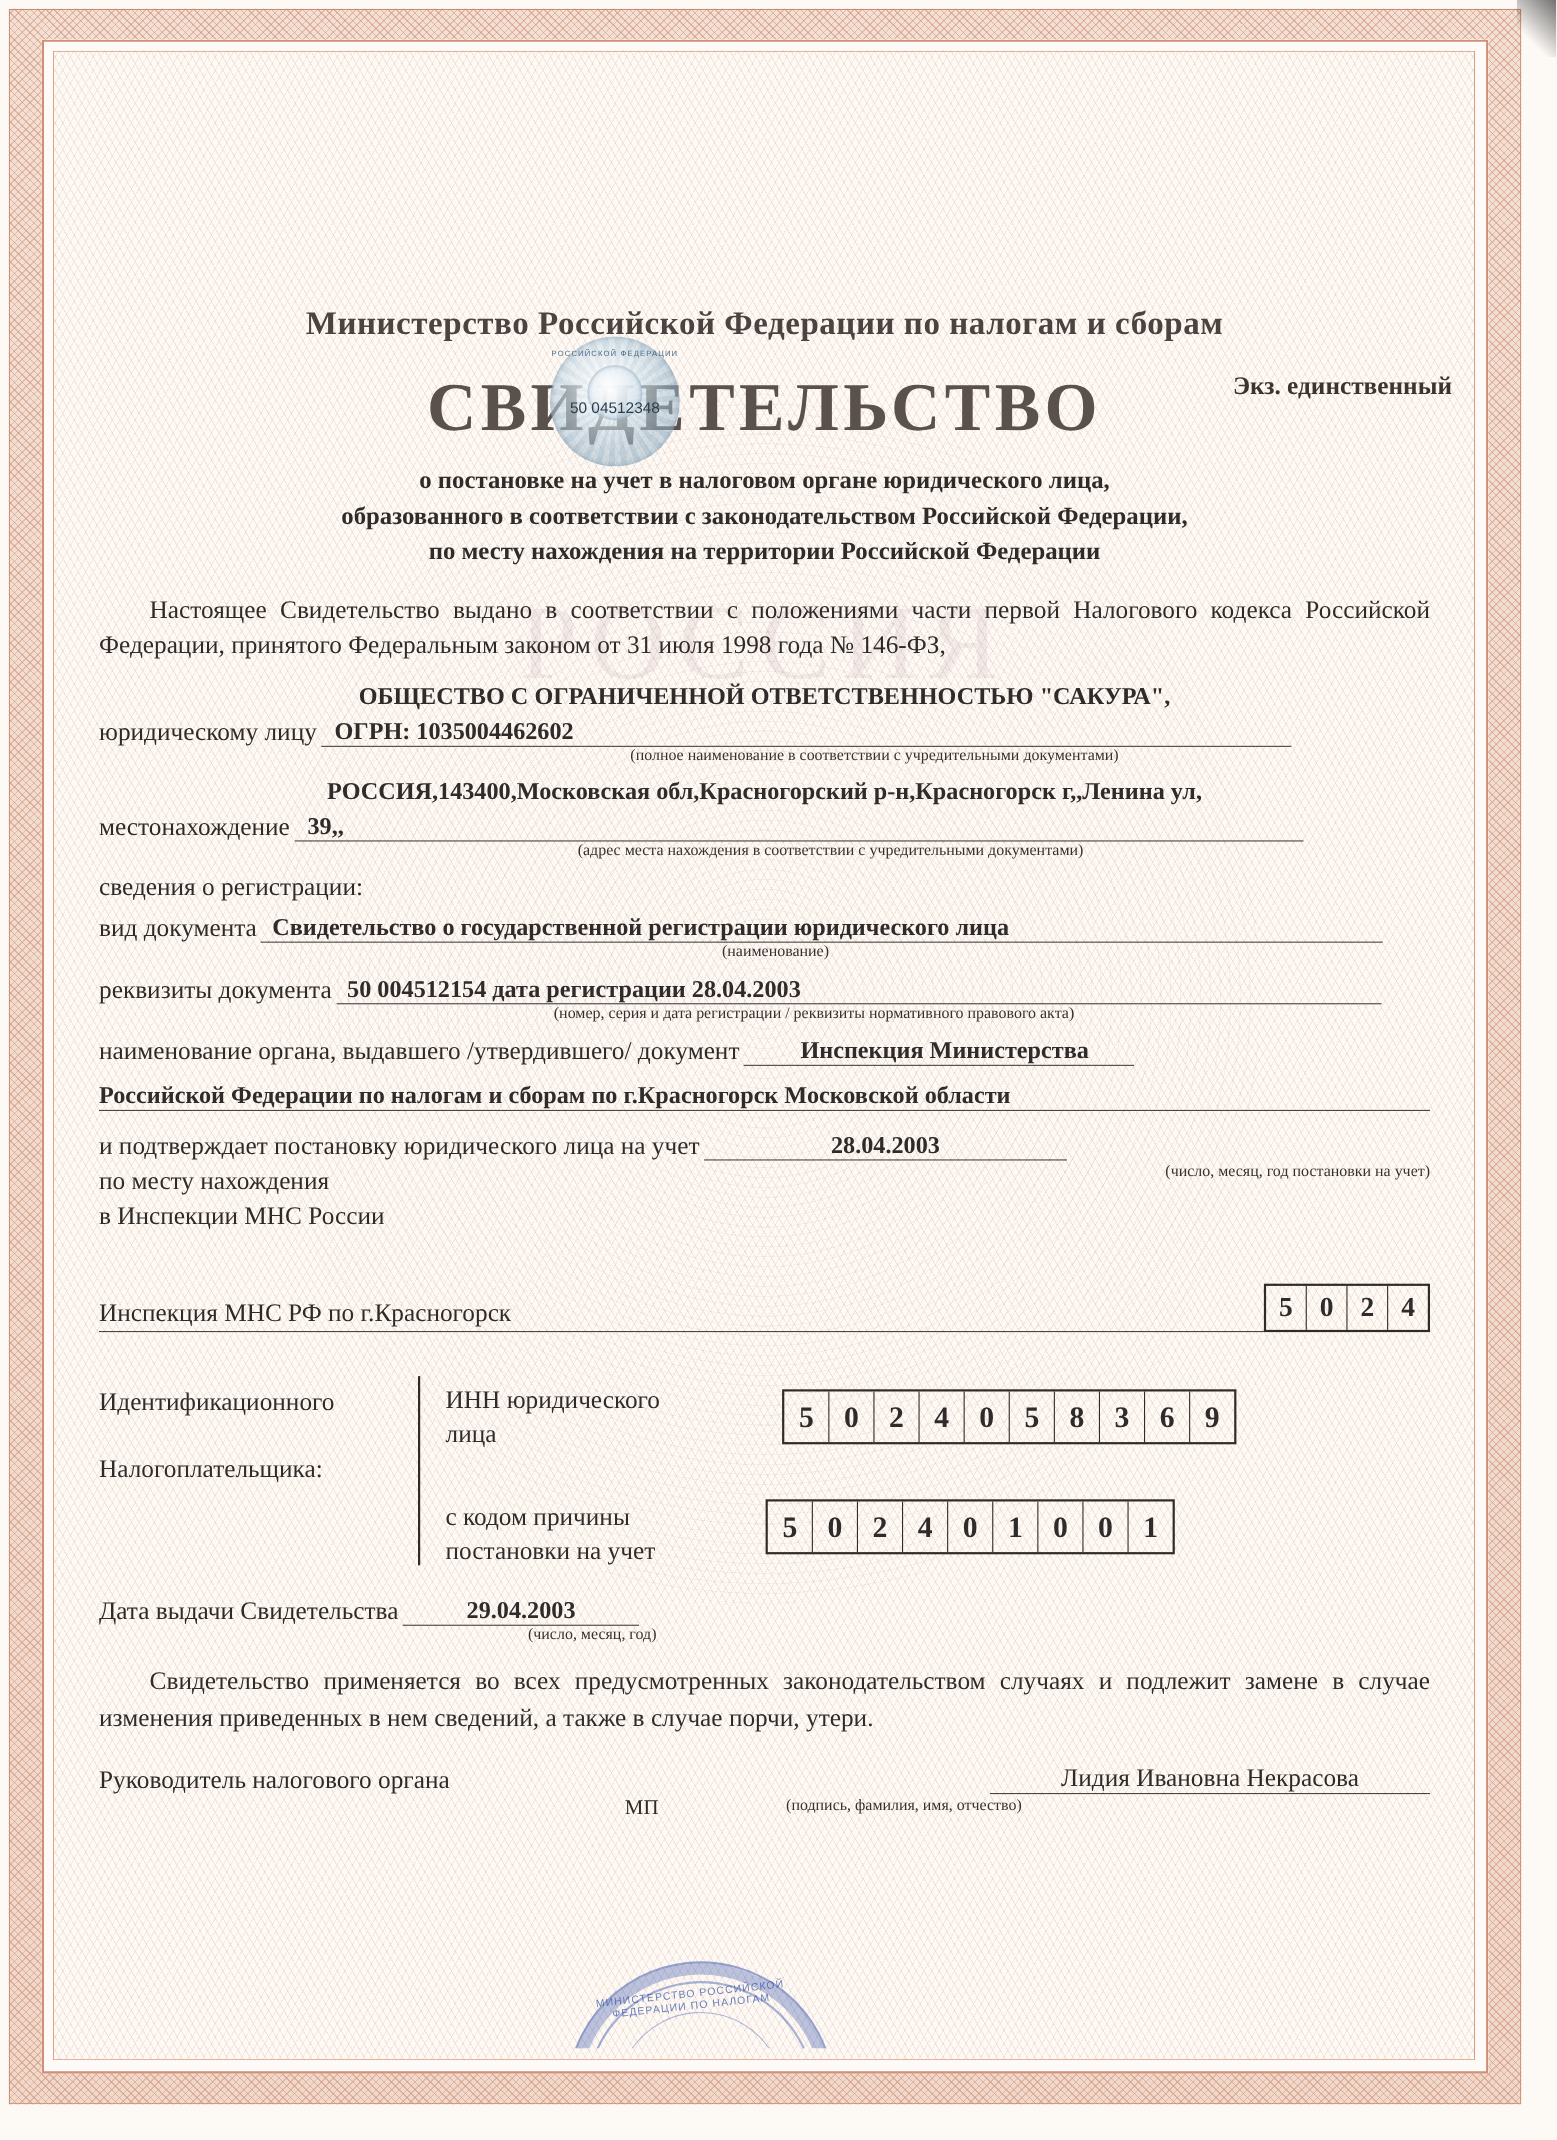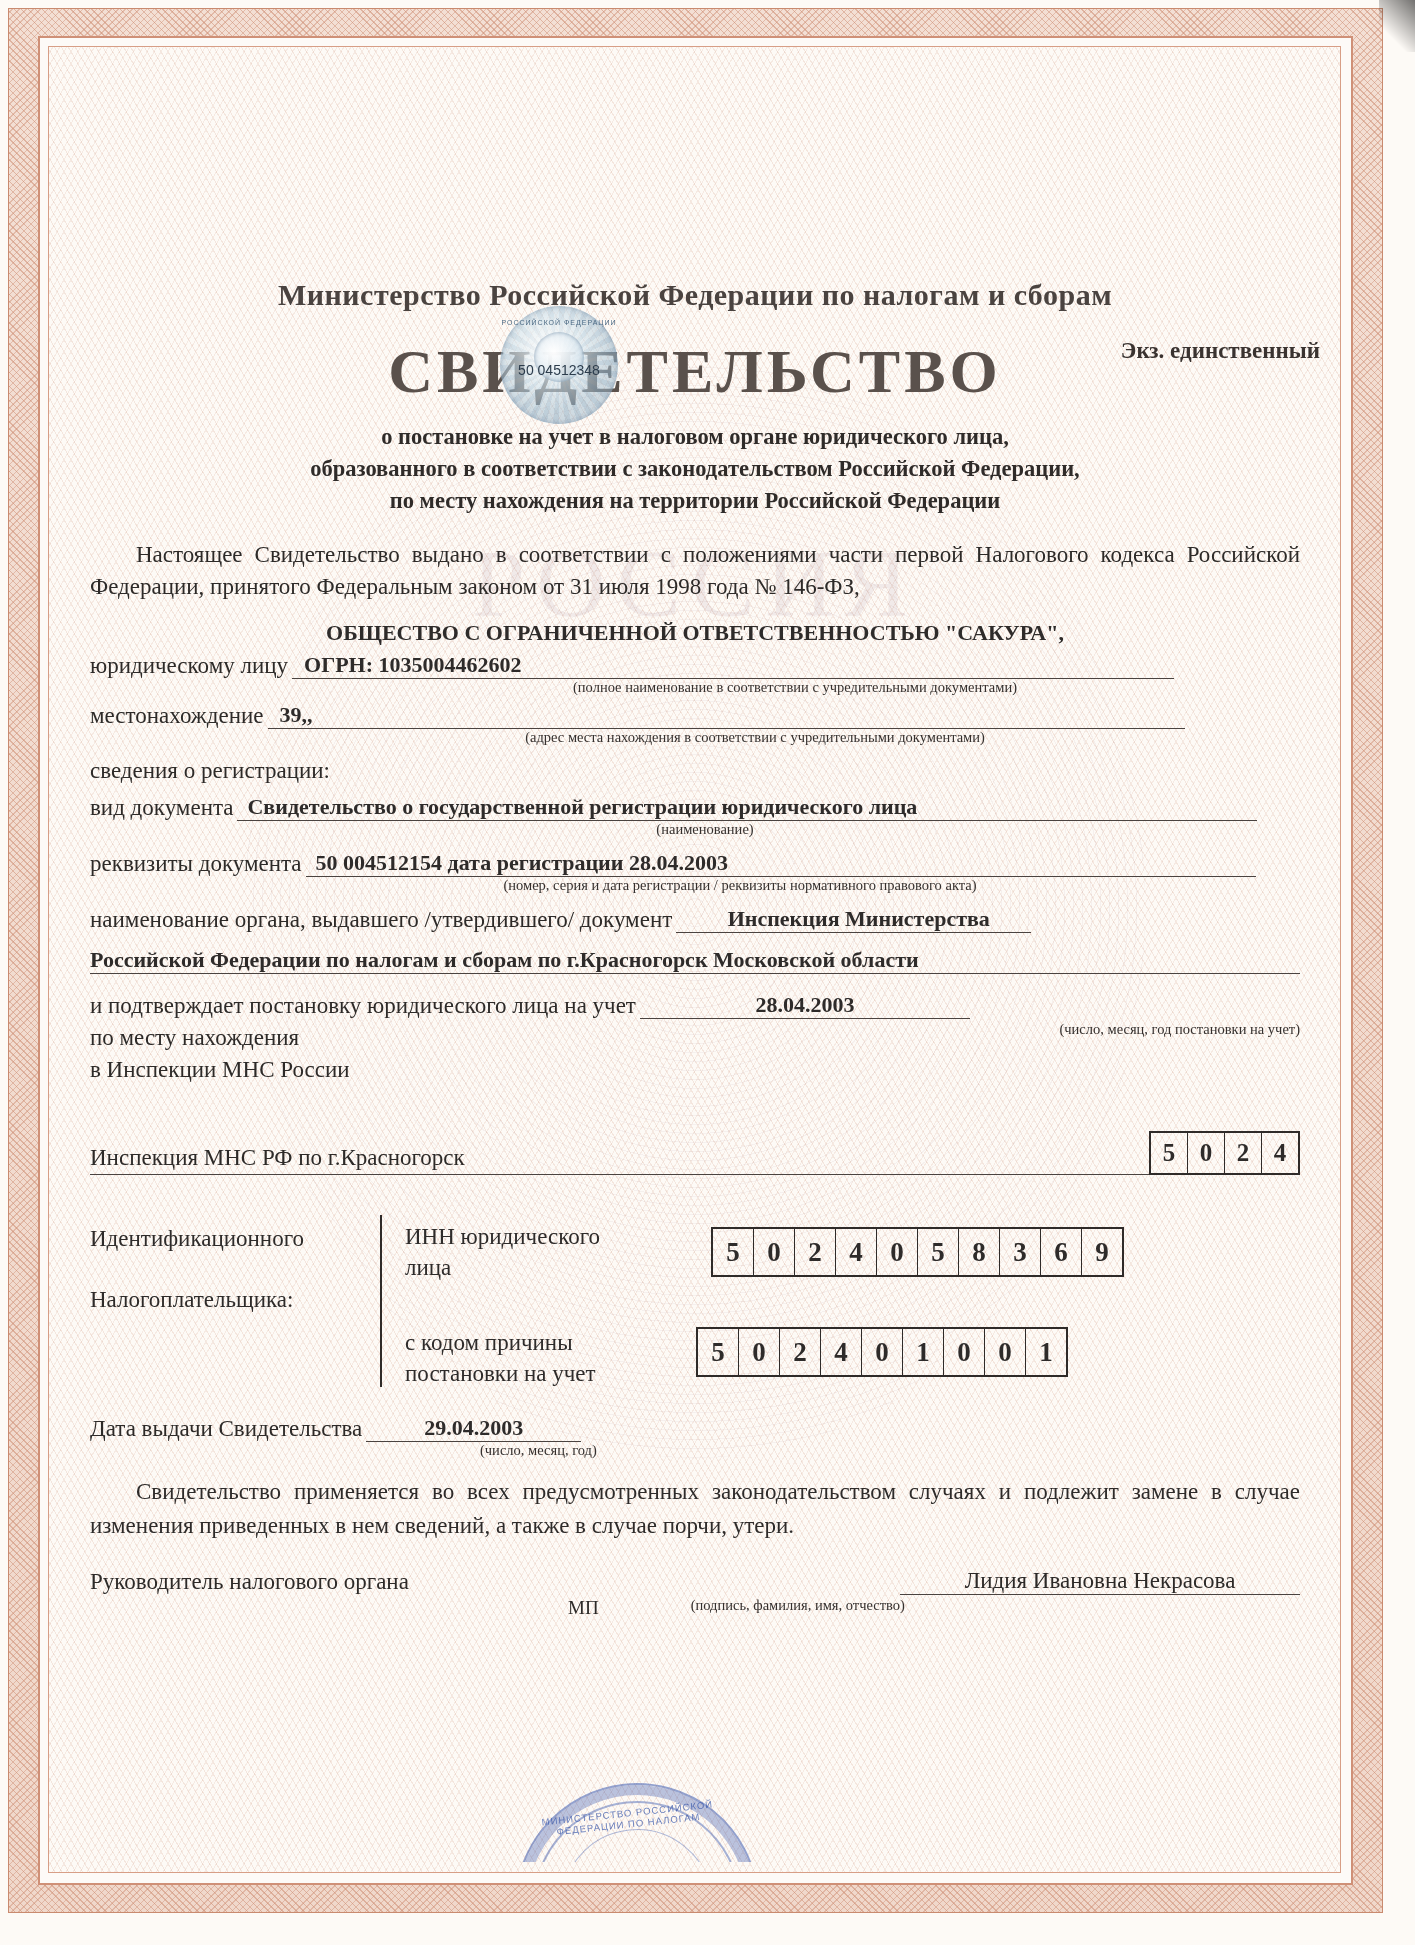--- a/index.html
+++ b/index.html
@@ -306,20 +306,21 @@
 
       <div class="intro">Настоящее Свидетельство выдано в соответствии с положениями части первой Налогового кодекса Российской Федерации, принятого Федеральным законом от 31 июля 1998 года № 146-ФЗ,</div>
 
       <div class="row1-name">ОБЩЕСТВО С ОГРАНИЧЕННОЙ ОТВЕТСТВЕННОСТЬЮ "САКУРА",</div>
       <div class="field-row">
         <span class="label">юридическому лицу</span>
         <span class="line val" style="width: 870px; padding-left:12px; text-align:left;">ОГРН: 1035004462602</span>
       </div>
       <div class="hint" style="text-align:center; padding-left:200px;">(полное наименование в соответствии с учредительными документами)</div>
 
+      <div class="row1-name" style="margin-top:10px;">РОССИЯ,143400,Московская обл,Красногорский р-н,Красногорск г,,Ленина ул,</div>
       <div class="field-row">
         <span class="label">местонахождение</span>
         <span class="line val" style="width: 905px; padding-left:12px; text-align:left;">39,,</span>
       </div>
       <div class="hint" style="text-align:center; padding-left:120px;">(адрес места нахождения в соответствии с учредительными документами)</div>
 
       <div class="label" style="margin-top:12px;">сведения о регистрации:</div>
 
       <div class="field-row" style="margin-top:10px;">
         <span class="label">вид документа</span>
@@ -414,21 +415,21 @@
 
       <div class="footer-text">Свидетельство применяется во всех предусмотренных законодательством случаях и подлежит замене в случае изменения приведенных в нем сведений, а также в случае порчи, утери.</div>
 
       <div class="field-row" style="margin-top:26px; display:flex; align-items:flex-end;">
         <span class="label" style="white-space:nowrap;">Руководитель налогового органа</span>
         <span style="flex:1;"></span>
         <span class="line label" style="width: 400px; text-align:center; font-weight:normal;">Лидия Ивановна Некрасова</span>
       </div>
       <div style="display:flex; margin-top:2px;gap:38px;">
         <span class="label" style="font-size:19px; padding-left:478px;">МП</span>
-        <span class="hint" style="margin-left:54px;">(подпись, фамилия, имя, отчество)</span>
+        <span class="hint" style="margin-left:78px;">(подпись, фамилия, имя, отчество)</span>
       </div>
 
       <div class="stamp">
         <div class="s-ring"></div>
         <div class="s-ring2"></div>
 
         <div class="s-top">МИНИСТЕРСТВО РОССИЙСКОЙ ФЕДЕРАЦИИ ПО НАЛОГАМ</div>
 
       </div>
 

